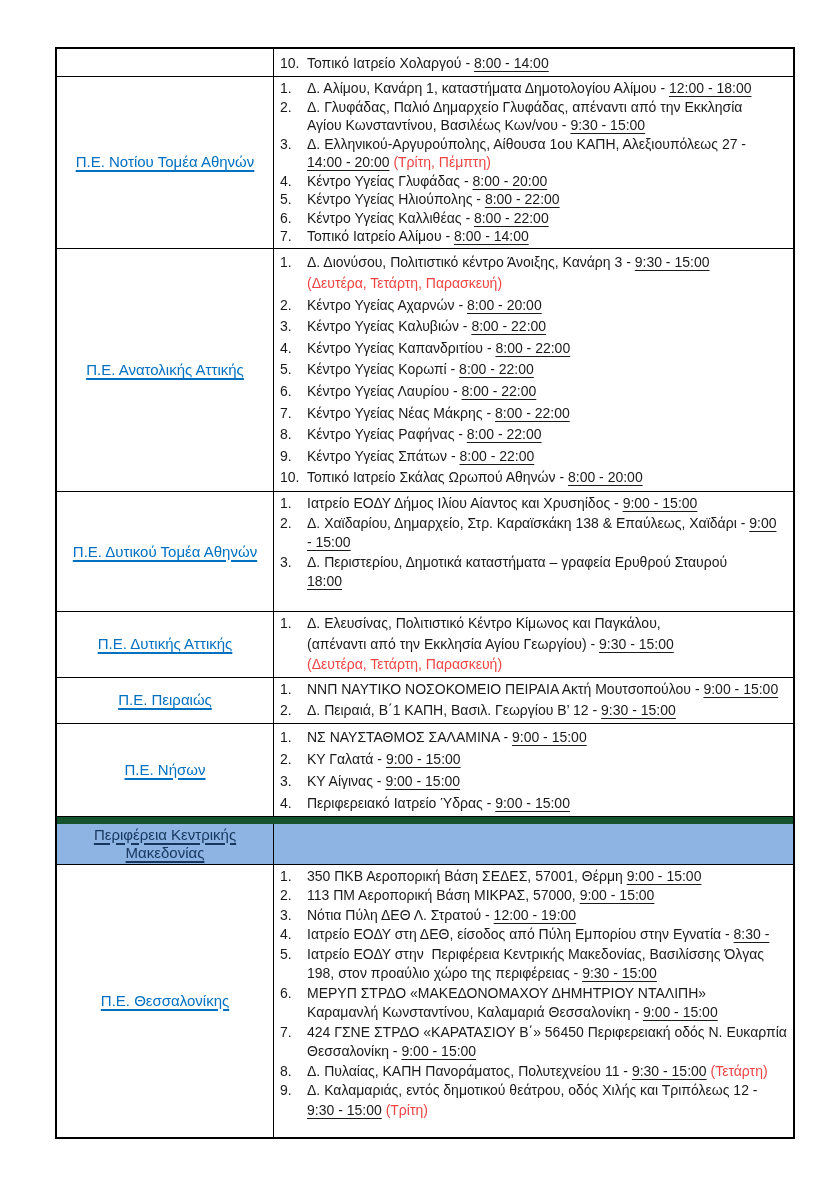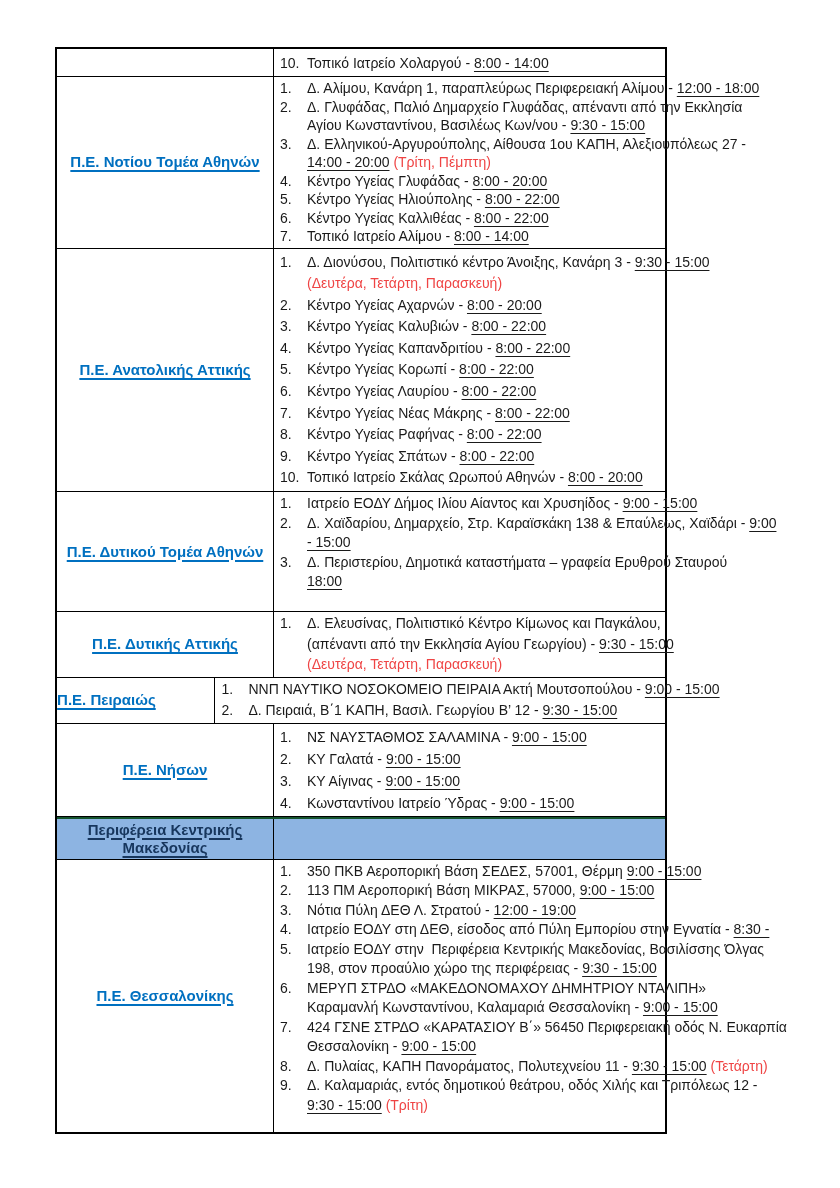--- a/index.html
+++ b/index.html
@@ -2,45 +2,45 @@
 <html><head>
 <meta charset="utf-8">
 <style>
   html,body{margin:0;padding:0;}
   body{
     width:840px;height:1188px;background:#ffffff;position:relative;overflow:hidden;
     font-family:"Liberation Sans", sans-serif;
     -webkit-font-smoothing:antialiased;
   }
   .doc-table{
-    position:absolute;left:55px;top:47px;width:612px;
+    position:absolute;left:55px;top:47px;width:740px;
     border:2px solid #000;box-sizing:border-box;background:#fff;
   }
   .t-row{display:flex;border-bottom:1.5px solid #000;box-sizing:border-box;}
   .t-row:last-child{border-bottom:none;}
   .cell-label{
     flex:0 0 216px;box-sizing:border-box;display:flex;align-items:center;justify-content:center;
     text-align:center;padding:2px 6px;
   }
   .label-text{
-    color:#0070C0;font-weight:bold;font-size:15px;line-height:18px;
+    color:#0070C0;font-weight:normal;font-size:15px;line-height:18px;
     text-decoration:underline;text-decoration-thickness:1.5px;text-underline-offset:2.5px;
   }
   .cell-items{
     flex:1;box-sizing:border-box;border-left:1.5px solid #000;
     padding:2px 4px 2px 6px;color:#1a1a1a;font-size:14px;
   }
   .item{display:flex;}
   .num{flex:0 0 27px;}
   .body{flex:1;min-width:0;}
   .line{display:block;white-space:pre;}
   .time{text-decoration:underline;text-decoration-thickness:1.3px;text-underline-offset:2.5px;}
   .days{color:#ef4444;}
   
-  .header-row{background:#8DB4E2;border-top:2px solid #14532d;border-bottom:1px solid #000;}
+  .header-row{background:#8DB4E2;border-top:7px solid #14532d;border-bottom:1px solid #000;}
   .header-row .cell-label{flex:0 0 216px;}
   .header-row .label-text{color:#17365D;}
   
   .t-row:nth-child(1){min-height:28px;}
   .t-row:nth-child(1) .cell-items{line-height:20px;padding-top:4px;}
   .t-row:nth-child(2){min-height:169px;}
   .t-row:nth-child(2) .cell-items{line-height:18.5px;}
   .t-row:nth-child(3){min-height:241px;}
   .t-row:nth-child(3) .cell-items{line-height:21.6px;padding-top:3px;}
   .t-row:nth-child(4){min-height:120px;}
@@ -71,21 +71,21 @@
       </div>
     </div>
     <div class="t-row">
       <div class="cell-label">
         <span class="label-text">Π.Ε. Νοτίου Τομέα Αθηνών</span>
       </div>
       <div class="cell-items">
         <div class="item">
           <span class="num">1.</span>
           <span class="body">
-            <span class="line"><span>Δ. Αλίμου, Κανάρη 1, παραπλεύρως Περιφερειακή Αλίμου - </span><span class="time">12:00 - 18:00</span></span>
+            <span class="line"><span>Δ. Αλίμου, Κανάρη 1, καταστήματα Δημοτολογίου Αλίμου - </span><span class="time">12:00 - 18:00</span></span>
           </span>
         </div>
         <div class="item">
           <span class="num">2.</span>
           <span class="body">
             <span class="line"><span>Δ. Γλυφάδας, Παλιό Δημαρχείο Γλυφάδας, απέναντι από την Εκκλησία</span></span>
             <span class="line"><span>Αγίου Κωνσταντίνου, Βασιλέως Κων/νου - </span><span class="time">9:30 - 15:00</span></span>
           </span>
         </div>
         <div class="item">
@@ -269,21 +269,21 @@
         </div>
         <div class="item">
           <span class="num">3.</span>
           <span class="body">
             <span class="line"><span>ΚΥ Αίγινας - </span><span class="time">9:00 - 15:00</span></span>
           </span>
         </div>
         <div class="item">
           <span class="num">4.</span>
           <span class="body">
-            <span class="line"><span>Κωνσταντίνου Ιατρείο Ύδρας - </span><span class="time">9:00 - 15:00</span></span>
+            <span class="line"><span>Περιφερειακό Ιατρείο Ύδρας - </span><span class="time">9:00 - 15:00</span></span>
           </span>
         </div>
       </div>
     </div>
     <div class="t-row header-row">
       <div class="cell-label">
         <span class="label-text">Περιφέρεια Κεντρικής Μακεδονίας</span>
       </div>
       <div class="cell-items"></div>
     </div>

